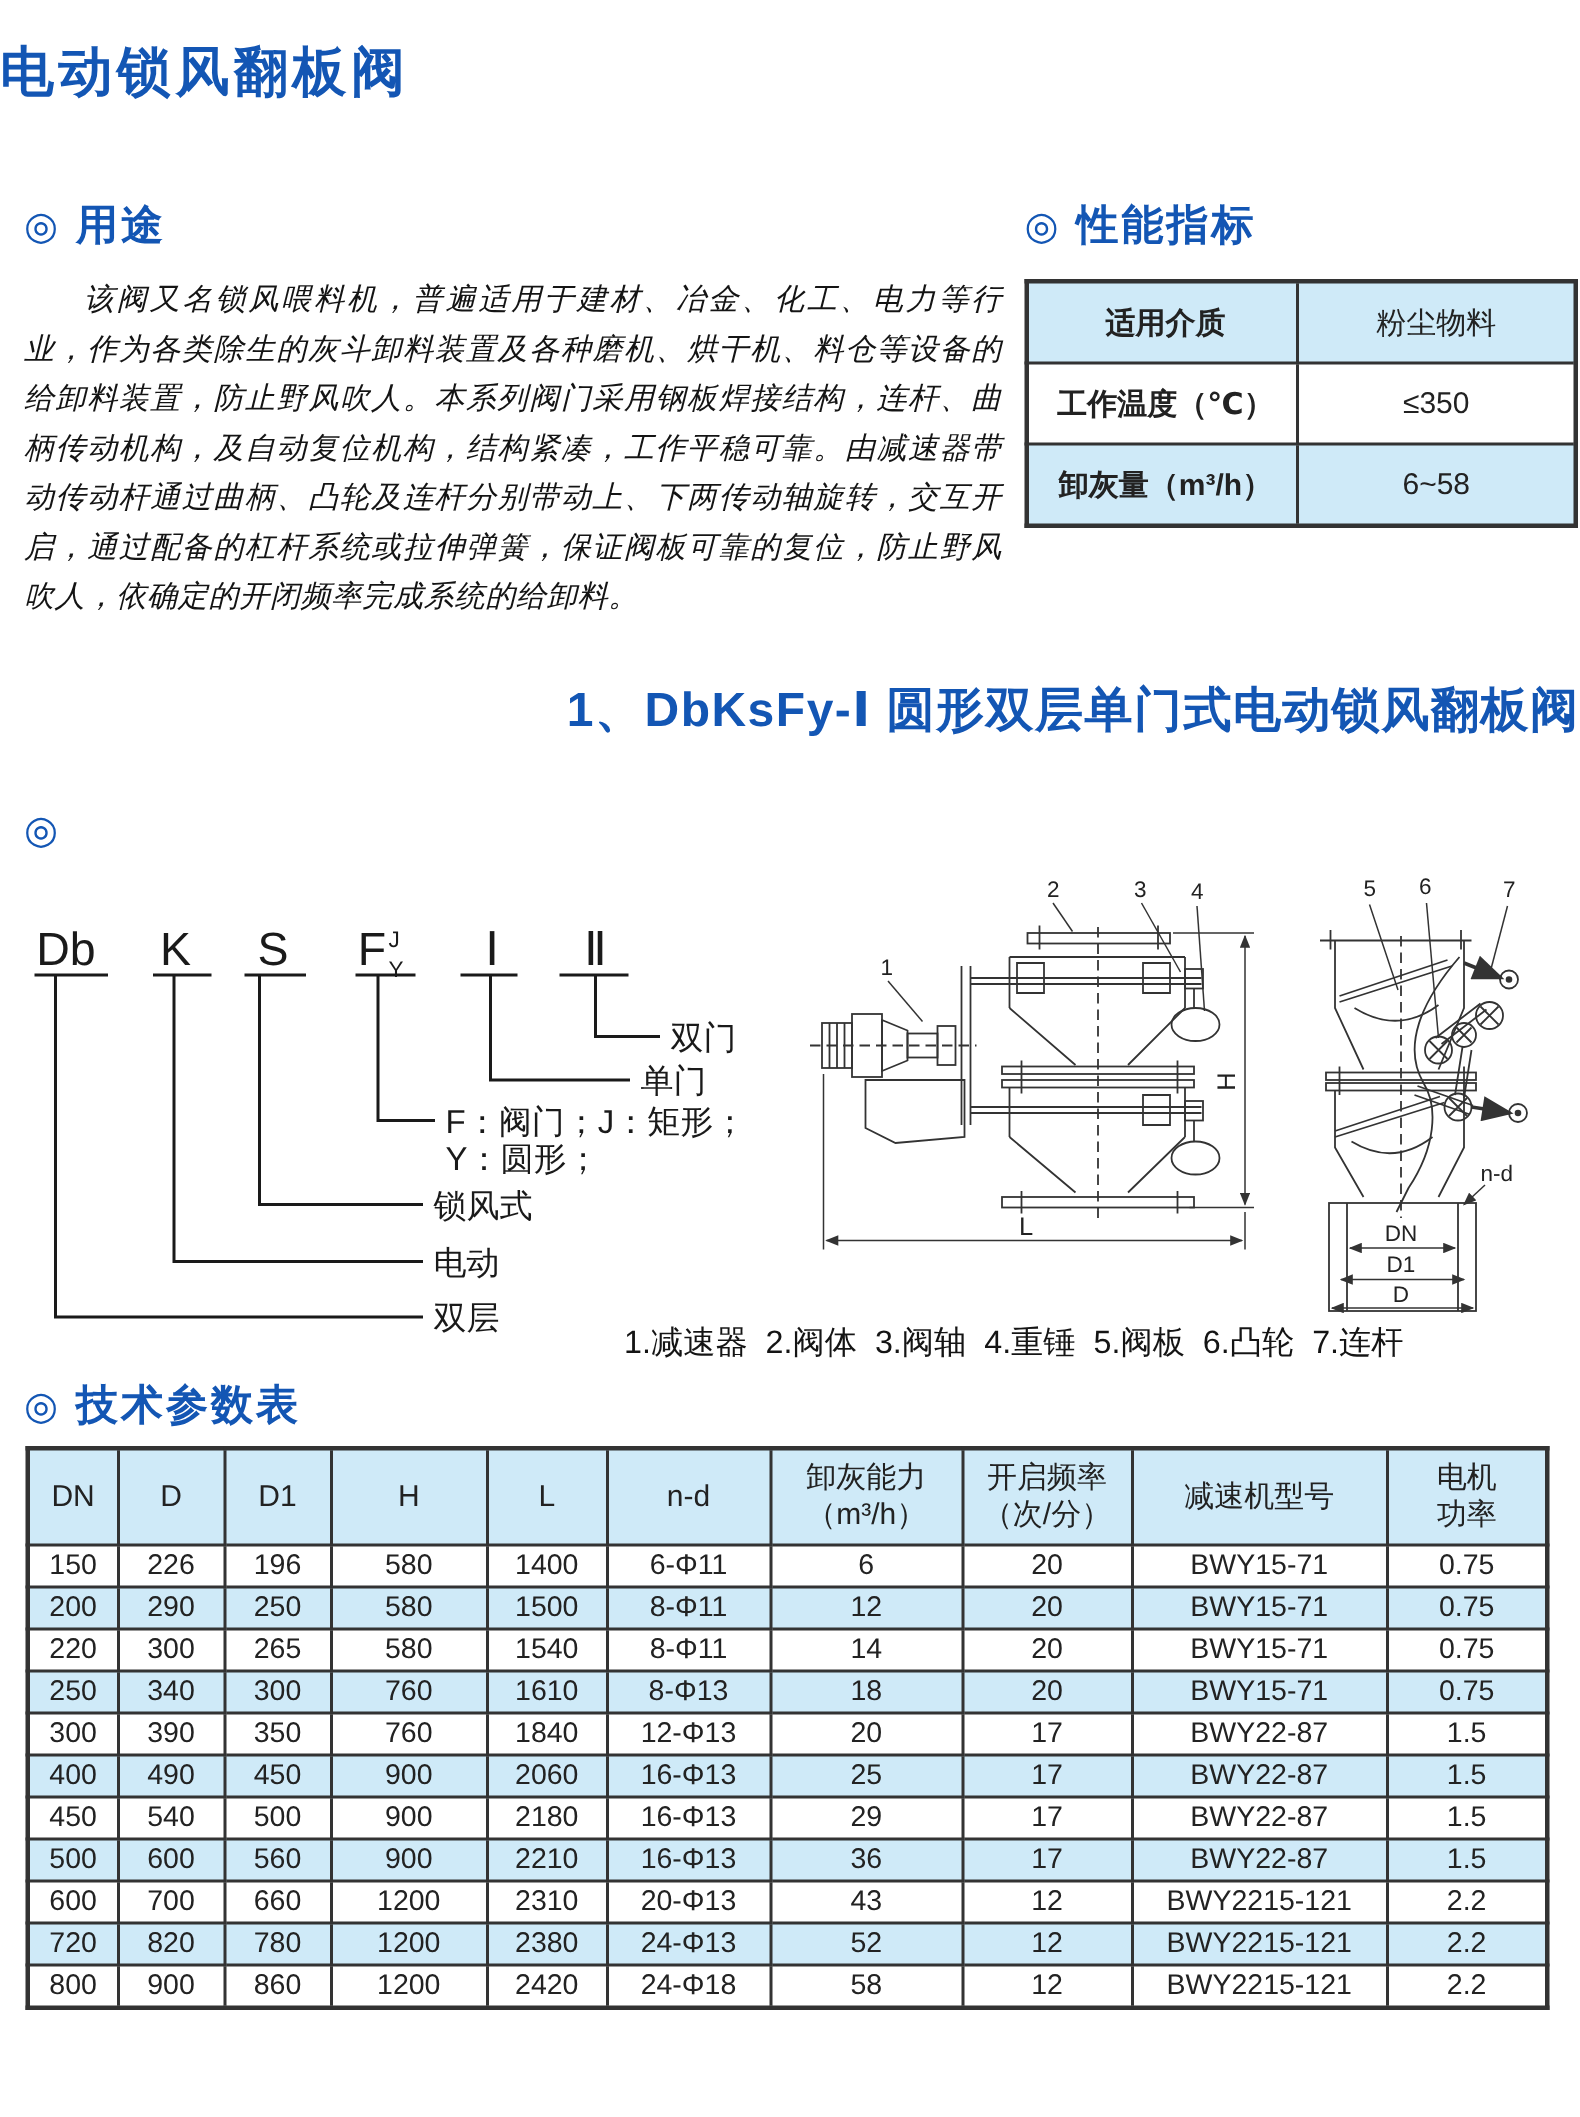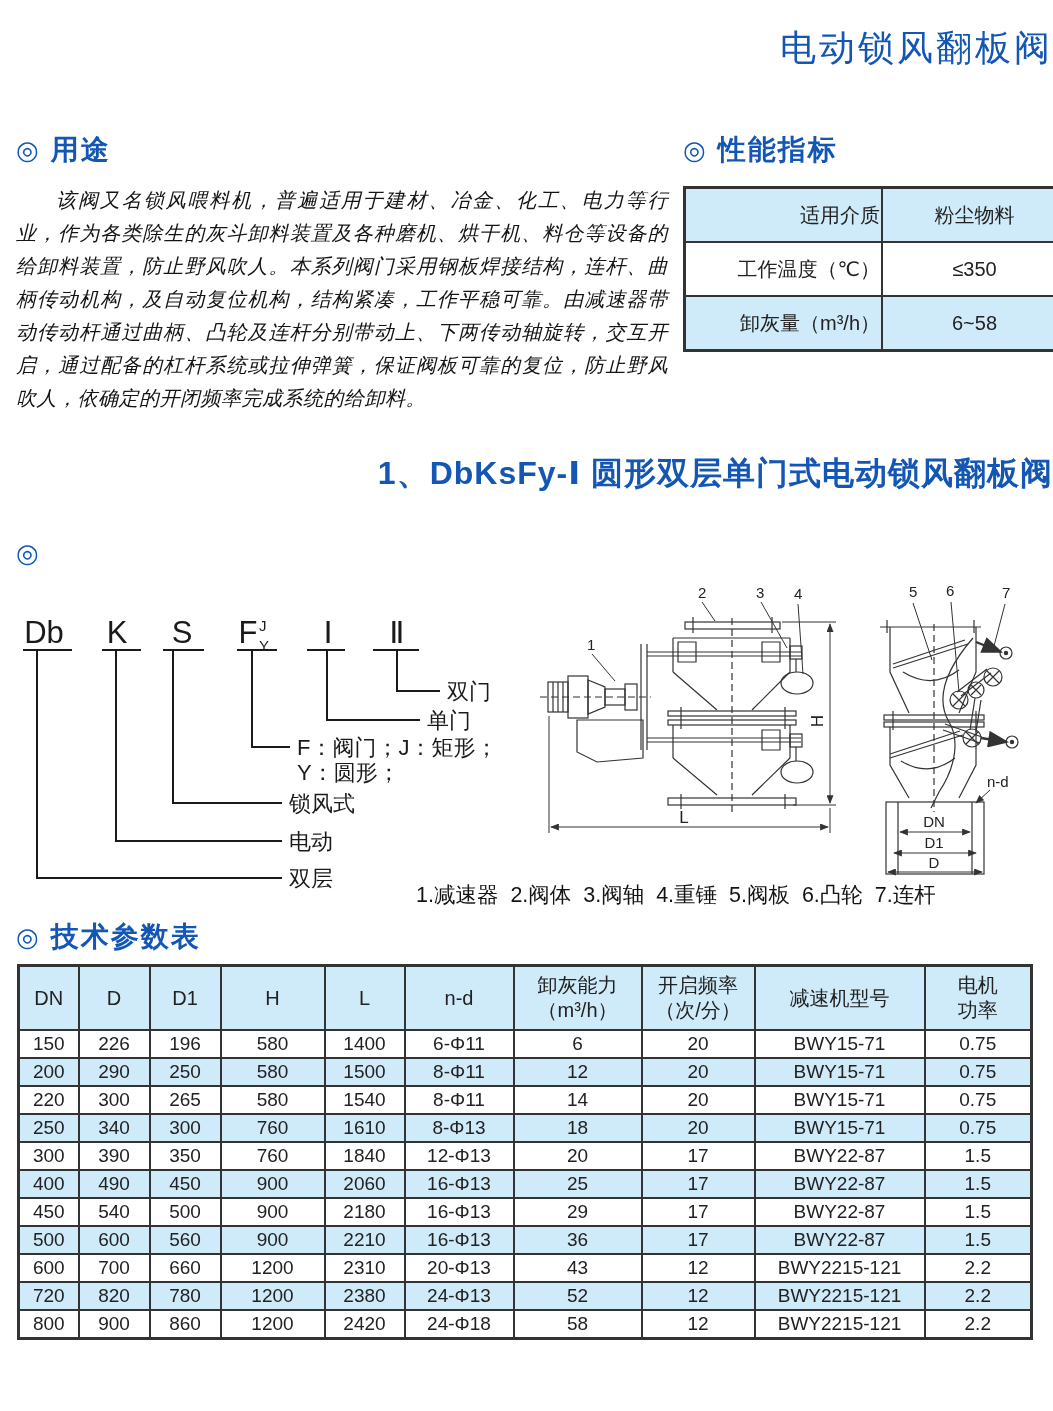--- a/index.html
+++ b/index.html
@@ -3,40 +3,40 @@
 <meta charset="utf-8">
 <style>
   html,body{margin:0;padding:0;}
   body{
     width:1053px;height:1411px;position:relative;background:#ffffff;
     font-family:"Liberation Sans","DejaVu Sans",sans-serif;color:#1a1a1a;
     overflow:hidden;
   }
   .abs{position:absolute;}
   .page-title{
-    left:0;top:24px;width:100%;text-align:right;
-    font-size:36px;font-weight:normal;letter-spacing:3px;color:#1356b4;
+    left:0;top:24px;width:100%;text-align:left;
+    font-size:36px;font-weight:bold;letter-spacing:3px;color:#1356b4;
   }
   .sec-head{
     font-size:28px;font-weight:bold;color:#1356b4;letter-spacing:2px;
     display:flex;align-items:center;gap:10px;
   }
   .sec-bullet{font-size:26px;font-weight:normal;}
   .usage-para{
     left:16px;top:184px;width:652px;
     font-size:20px;line-height:33px;text-align:justify;text-indent:2em;
     color:#141414;letter-spacing:0.5px;font-style:italic;
   }
   
   table.perf{
     left:683px;top:186px;position:absolute;border-collapse:collapse;
     table-layout:fixed;width:353px;border:3px solid #333;
   }
   table.perf td{border:2px solid #333;height:50px;font-size:20px;color:#222;}
-  table.perf td.label{width:172px;padding-left:22px;text-align:right;}
+  table.perf td.label{width:172px;padding-left:5px;text-align:center;font-weight:bold;}
   table.perf td.value{width:181px;text-align:center;}
   table.perf tr:nth-child(odd){background:#cfeaf8;}
   .product-head{
     left:0;top:452px;width:100%;text-align:right;
     font-size:32px;font-weight:bold;color:#1356b4;letter-spacing:1px;
   }
   .caption{
     left:416px;top:880px;font-size:21.5px;color:#141414;white-space:pre;
   }
   

